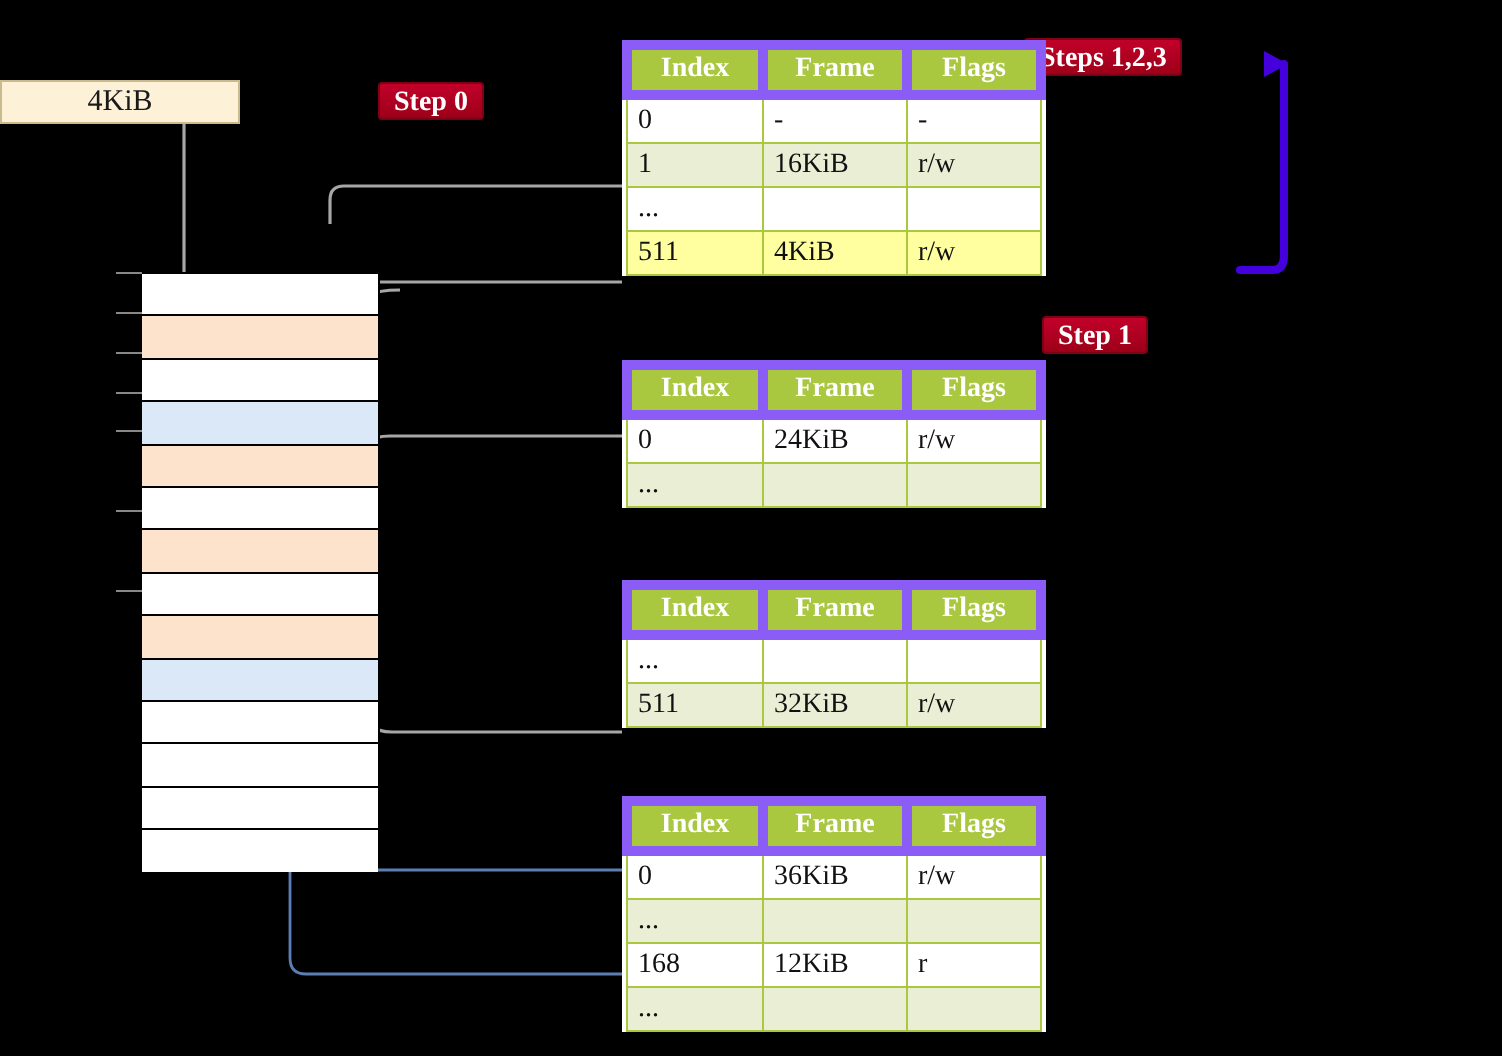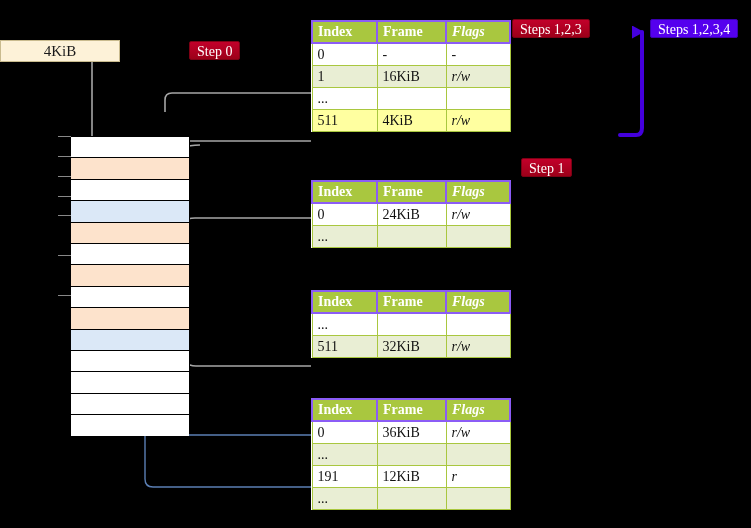--- a/index.html
+++ b/index.html
@@ -51,20 +51,21 @@
   .badge {
     position: absolute;
     color: #ffffff;
     font-size: 14px;
     line-height: 19px;
     padding: 0 7px;
     height: 19px;
     box-sizing: border-box;
     white-space: nowrap;
     border-radius: 2px;
+    font-weight: bold;
   }
   .badge-crimson {
     background: #b00020;
     background: linear-gradient(#c2002a, #9c0019);
     border: 1px solid #7d0014;
   }
   .badge-blue {
     background: #5500ee;
     border: 1px solid #3a00b0;
   }
@@ -108,40 +109,40 @@
     position: absolute;
     border-collapse: collapse;
     background: #ffffff;
     font-size: 14px;
     color: #111111;
   }
   .ptable th {
     background: #a9c73f;
     color: #ffffff;
     font-weight: bold;
-    text-align: left;
+    text-align: center;
     padding: 2px 5px;
-    border: 2px solid #8b5cf6;
+    border: 5px solid #8b5cf6;
     font-size: 14px;
     white-space: nowrap;
   }
   .ptable td {
     padding: 2px 5px;
     border: 1px solid #a9c73f;
     background: #ffffff;
     white-space: nowrap;
     height: 17px;
   }
   .ptable tr.alt td { background: #e9eed4; }
   .ptable td.hl { background: #ffffa0; }
   .ptable tr.alt td.hl { background: #ffffa0; }
 
   .col-index { width: 53px; }
   .col-frame { width: 57px; margin-top: 27px; }
-  .col-flags { width: 52px; font-style: italic; }
+  .col-flags { width: 52px; }
 
   #table-0 { left: 311px; top: 20px; }
   #table-1 { left: 311px; top: 180px; }
   #table-2 { left: 311px; top: 290px; }
   #table-3 { left: 311px; top: 398px; }
 </style>
 </head>
 <body>
 
 <div id="stage">
@@ -181,21 +182,20 @@
     <path d="M311,487 L153,487 Q145,487 145,479 L145,220" stroke="#5b7fb4" stroke-width="1.4" fill="none"></path>
     <path d="M143,230 L143,205" stroke="#3f6298" stroke-width="2" fill="none" marker-end="url(#ahBlue)"></path>
 
     <path d="M620,135 L636,135 Q642,135 642,128 L642,32" stroke="#4400dd" stroke-width="4" fill="none" stroke-linecap="round" marker-end="url(#ahPurple)"></path>
   </svg>
 
   <div class="src-box">4KiB</div>
 
   <div id="badge-step0" class="badge badge-crimson">Step 0</div>
   <div id="badge-steps123" class="badge badge-crimson">Steps 1,2,3</div>
-  <div id="badge-steps1234" class="badge badge-blue">Steps 1,2,3,4</div>
   <div id="badge-step4" class="badge badge-crimson">Step 1</div>
 
   <div id="memory">
       <div class="mem-row"></div>
       <div class="mem-row orange"></div>
       <div class="mem-row"></div>
       <div class="mem-row blue"></div>
       <div class="mem-row orange"></div>
       <div class="mem-row"></div>
       <div class="mem-row orange"></div>
@@ -304,21 +304,21 @@
             <td class="col-index">0</td>
             <td class="col-frame">36KiB</td>
             <td class="col-flags">r/w</td>
           </tr>
           <tr class="alt">
             <td class="col-index">...</td>
             <td class="col-frame"></td>
             <td class="col-flags"></td>
           </tr>
           <tr>
-            <td class="col-index">191</td>
+            <td class="col-index">168</td>
             <td class="col-frame">12KiB</td>
             <td class="col-flags">r</td>
           </tr>
           <tr class="alt">
             <td class="col-index">...</td>
             <td class="col-frame"></td>
             <td class="col-flags"></td>
           </tr>
         </tbody>
       </table>

